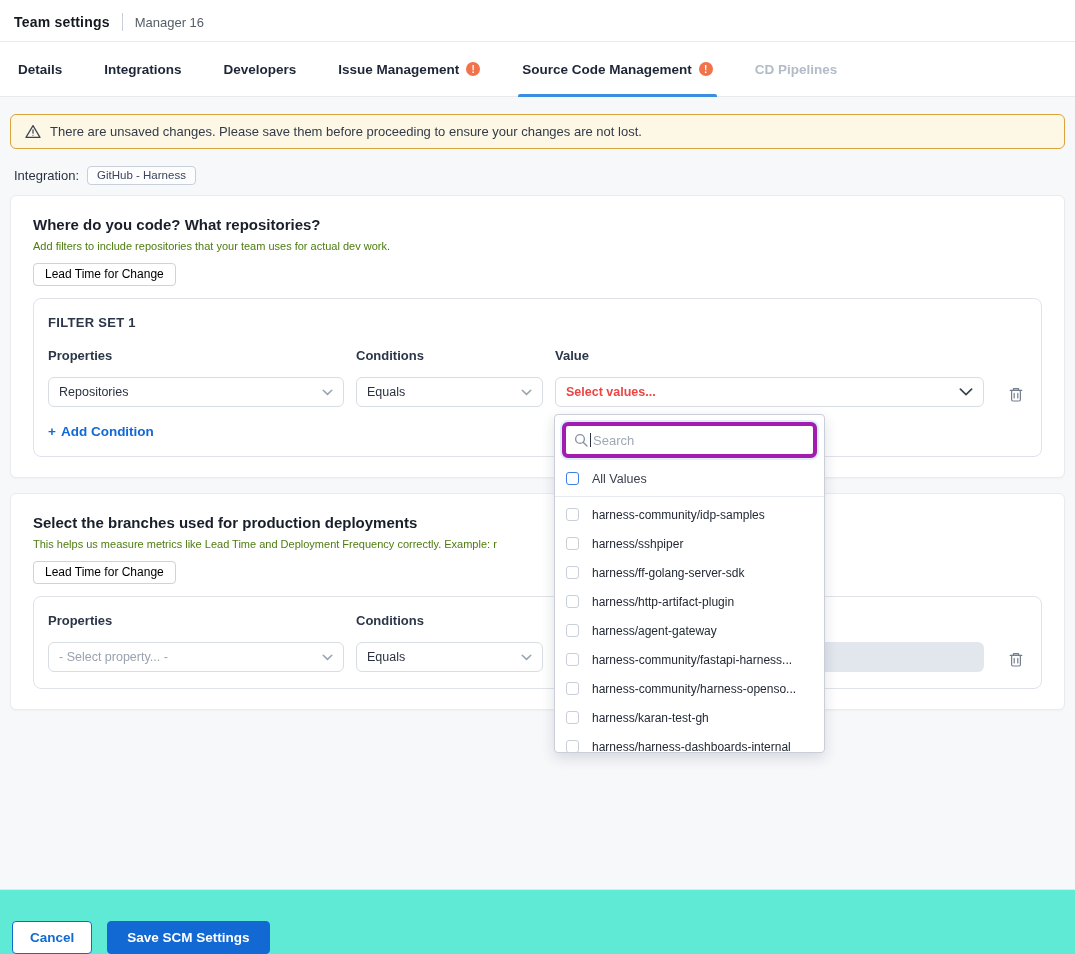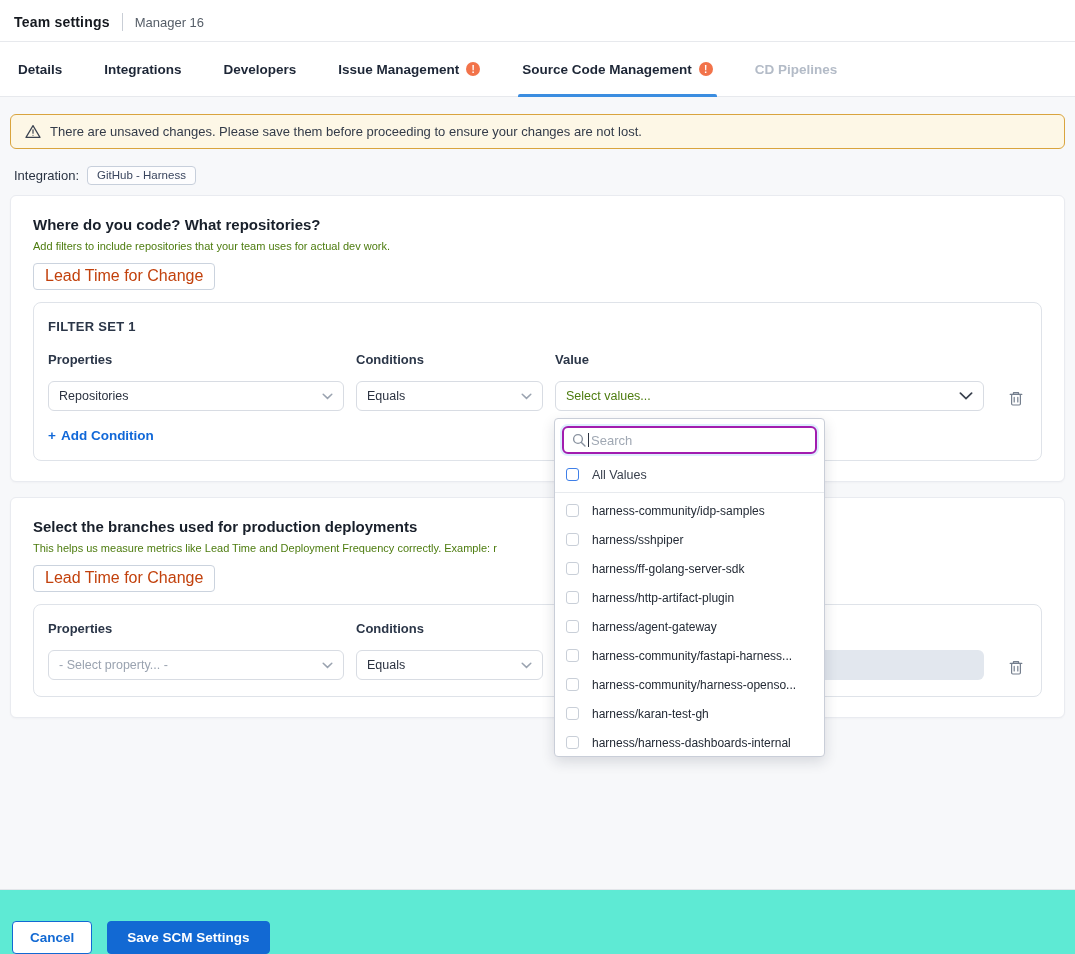--- a/index.html
+++ b/index.html
@@ -30,44 +30,44 @@
             border:1px solid #d9a43e; border-radius:6px; padding:9px 14px;
             font-size:13px; color:#333b49; }
   .integration-row { display:flex; align-items:center; gap:8px; margin:17px 4px 10px; font-size:13px; color:#2a3342; }
   .chip { display:inline-block; border:1px solid #c7cfdb; border-radius:4px; background:#fdfdfe;
           padding:2px 9px 3px; font-size:11.5px; color:#39455e; white-space:nowrap; }
   .card { background:#fff; border:1px solid #e9ebf0; border-radius:6px;
           padding:20px 22px; margin-bottom:15px; box-shadow:0 1px 2px rgba(25,35,55,.03); }
   .card-title { font-size:15px; font-weight:700; color:#181f2a; }
   .card-sub { font-size:11px; color:#4d7c0f; margin-top:7px; }
   .metric-chip { margin-top:11px; display:inline-block; border:1px solid #cbd3de; border-radius:4px;
-          background:#fff; padding:3px 11px 4px; font-size:16px; color:#c2410c; }
+          background:#fff; padding:3px 11px 4px; font-size:12px; color:#000000; }
   .filterbox { border:1px solid #dfe3e9; border-radius:8px; padding:16px 14px; margin-top:12px; }
   .filterset-label { font-size:13px; font-weight:700; color:#2b3648; letter-spacing:.3px; }
   .cols { display:flex; align-items:flex-start; }
   .col-props { width:296px; margin-right:12px; }
   .col-cond  { width:187px; margin-right:12px; }
   .col-val   { width:429px; margin-right:22px; position:relative; }
   .col-head { font-size:13px; font-weight:700; color:#2b3648; }
   .heads { margin-top:18px; }
   .fields { margin-top:14px; align-items:center; }
   .select { height:30px; border:1px solid #d8dce3; border-radius:6px; background:#fff;
             display:flex; align-items:center; justify-content:space-between;
             padding:0 10px; font-size:12.5px; color:#2b3240; cursor:pointer; }
   .select .ph { color:#9aa3b0; }
-  .select.strong { font-weight:400; color:#4d7c0f; }
+  .select.strong { font-weight:700; color:#ef4444; }
   .select.disabled-field { background:#e2e7ee; border:none; }
   .trash-btn { background:none; border:none; cursor:pointer; padding:2px; margin-top:5px; }
   .add-cond { margin-top:17px; font-size:13.5px; font-weight:700; color:#1168d8; cursor:pointer;
               display:inline-flex; gap:5px; align-items:center; }
   
   .panel { position:absolute; top:calc(100% + 7px); left:-1px; width:271px; height:339px;
            background:#fff; border:1px solid #c9ced8; border-radius:4px; z-index:60;
            box-shadow:0 5px 14px rgba(20,30,50,.14); overflow:hidden; }
-  .search-wrap { margin:7px 7px 5px; height:28px; border:2px solid #a21caf; border-radius:6px;
+  .search-wrap { margin:7px 7px 5px; height:36px; border:4px solid #a21caf; border-radius:6px;
            display:flex; align-items:center; padding:0 8px; gap:2px;
            box-shadow:0 0 0 2px rgba(73,160,242,.18); background:#fff; }
   .caret { width:1px; height:14px; background:#2b3240; }
   .search-ph { font-size:13px; color:#a0a8b3; }
   .opt-row { display:flex; align-items:center; gap:13px; padding:0 11px; height:29px; cursor:pointer; }
   .opt-row.allvalues { height:31px; }
   .cbx { width:13px; height:13px; border:1.5px solid #c9cfd8; border-radius:3px; background:#fff; flex:none; }
   .cbx.blue { border-color:#3f7fe8; }
   .opt-label { font-size:12px; color:#232a35; white-space:nowrap; }
   .opt-label.strong { font-size:12.5px; color:#39404d; }

